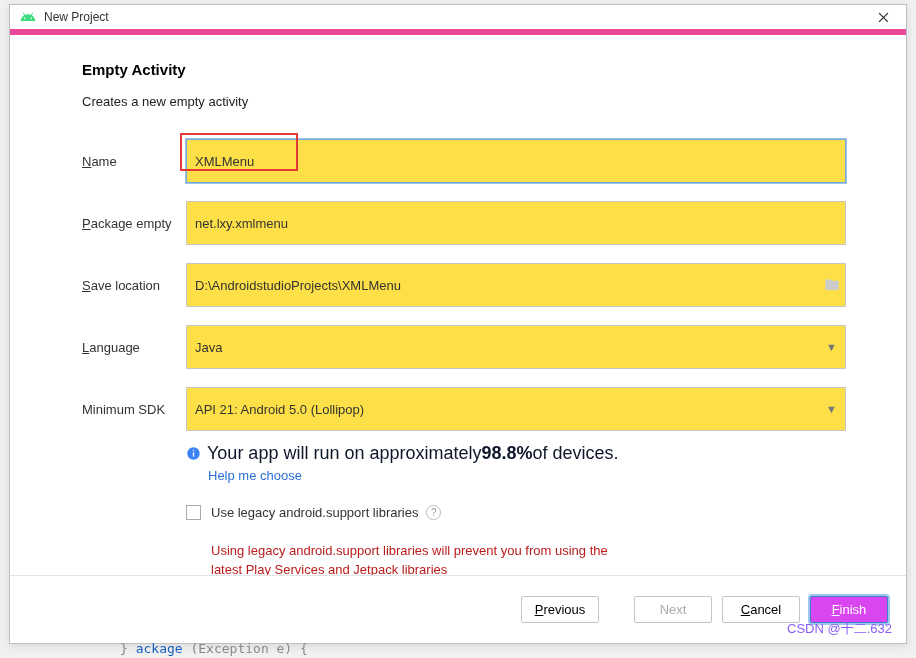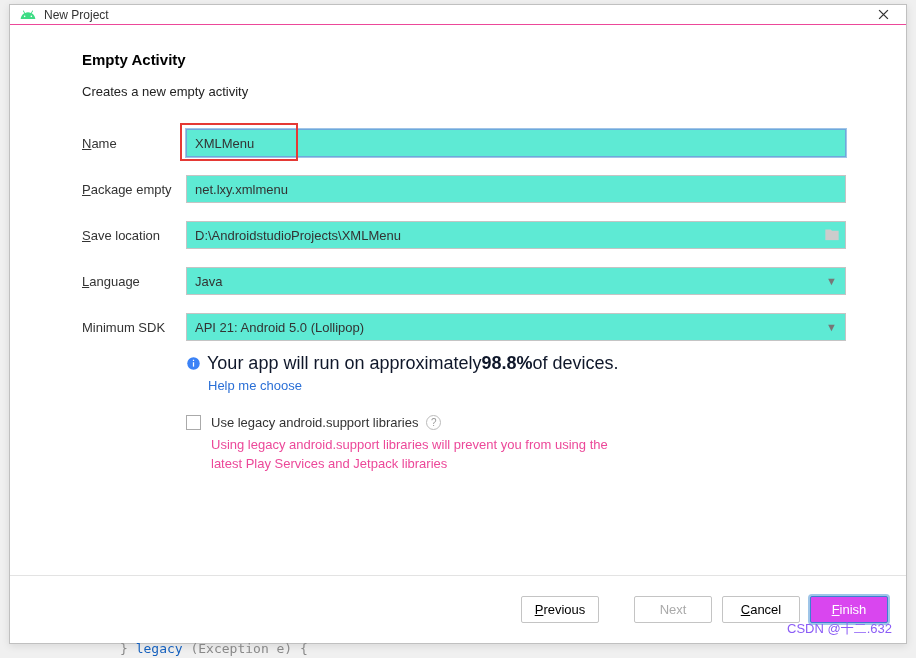--- a/index.html
+++ b/index.html
@@ -16,25 +16,25 @@
       width: 898px;
       height: 640px;
       margin: 4px auto 0 auto;
       background: #fff;
       border: 1px solid #c0c0c0;
       display: flex;
       flex-direction: column;
       box-shadow: 0 2px 8px rgba(0,0,0,.1);
     }
     .titlebar {
-      height: 20px;
+      height: 30px;
       display: flex;
       align-items: center;
       padding: 0 8px 0 10px;
-      border-bottom: 1px solid #ec4899;
+      border-bottom: 6px solid #ec4899;
     }
     .titlebar .appicon { margin-right: 8px; display:flex; }
     .titlebar .title { font-size: 12px; color: #333; flex:1; }
     .titlebar .close {
       width: 30px; height: 22px; display:flex; align-items:center; justify-content:center;
       cursor: pointer; color:#333;
     }
     .titlebar .close svg { width:11px; height:11px; }
     .content {
       flex: 1;
@@ -50,26 +50,26 @@
     }
     .form-label {
       width: 104px;
       color: #333;
       font-size: 13px;
     }
     .u { text-decoration: underline; }
     .form-field { flex: 1; position: relative; }
     input.tf, .select {
       width: 100%;
-      height: 28px;
+      height: 44px;
       border: 1px solid #c4c4c4;
       padding: 0 8px;
       font-size: 13px;
       font-family: inherit;
-      background: #5eead4;
+      background: #fde047;
       color: #333;
       outline: none;
     }
     input.tf.focused {
       border: 1px solid #6fa8dc;
       box-shadow: 0 0 0 1px #9fc5e8;
     }
     .highlight-box {
       position: absolute;
       top: -6px; left: -6px;
@@ -106,21 +106,21 @@
     .legacy-row { display:flex; align-items:center; color:#333; font-size:13px; }
     .cb {
       width: 15px; height: 15px; border:1px solid #aaa; margin-right: 10px; background:#fff; cursor:pointer;
     }
     .help-q {
       width:15px; height:15px; border-radius:50%; border:1px solid #bbb; color:#999;
       font-size:10px; display:flex; align-items:center; justify-content:center; margin-left:8px;
       cursor:pointer;
     }
     .legacy-desc {
-      margin-left: 25px; margin-top: 6px; color:#ec4899; font-size:13px; line-height:1.45;
+      margin-left: 25px; margin-top: 22px; color:#b91c1c; font-size:13px; line-height:1.45;
       max-width: 430px;
     }
     .button-bar {
       height: 68px;
       border-top: 1px solid #e3e3e3;
       display:flex;
       align-items:center;
       justify-content:flex-end;
       padding: 0 18px;
       gap: 10px;
@@ -257,13 +257,13 @@
     <div class="btn">
         <span><span class="u">C</span><span>ancel</span></span>
       </div>
     <div class="btn primary">
         <span><span class="u">F</span><span>inish</span></span>
       </div>
   </div>
 </div>
 
 <div class="watermark">CSDN @十二.632</div>
-<div class="bg-code">} <span class="kw">legacy</span> (Exception e) {</div>
+<div class="bg-code">} <span class="kw">ackage</span> (Exception e) {</div>
 
 </body></html>

